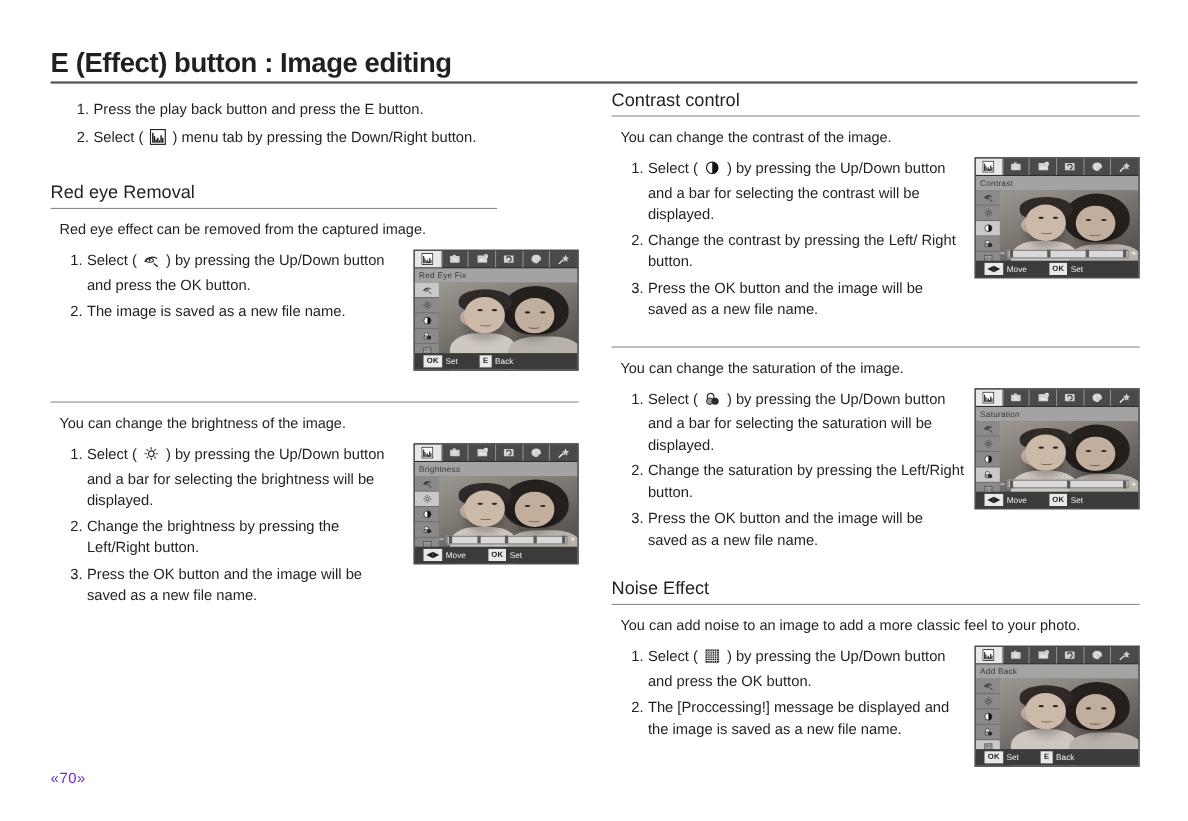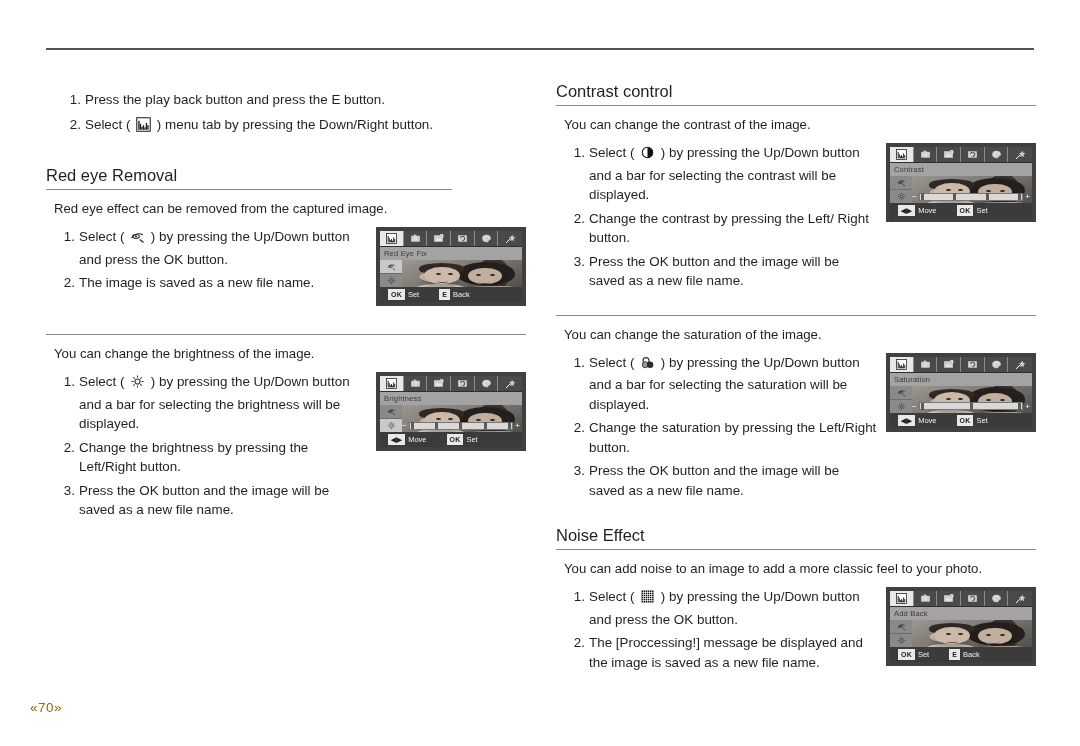--- a/index.html
+++ b/index.html
@@ -41,22 +41,22 @@
   .sec-desc{font-size:13.2px;line-height:19px;color:#231f20;margin-bottom:9px;padding-left:8px;}
   .sec-body{display:flex;align-items:flex-start;gap:8px;}
   .sec-steps{flex:1;padding-left:10px;}
   .sec-steps .olist li{margin-bottom:4px;}
 
   
   .inl{display:inline-block;vertical-align:-3px;margin:0 2px;}
 
   
   .lcd{
-    width:150px;height:79px;background:#6f6f6f;flex:0 0 150px;
-    position:relative;border:4px solid #404040;box-sizing:border-box;
+    width:150px;height:110px;background:#6f6f6f;flex:0 0 150px;
+    position:relative;border:1px solid #404040;box-sizing:border-box;
     overflow:hidden;
   }
   .lcd-tabs{
     height:15px;background:#4a4a4a;display:flex;align-items:center;
     border-bottom:1px solid #2e2e2e;
   }
   .lcd-tab{
     width:25px;height:15px;display:flex;align-items:center;justify-content:center;
     border-right:1px solid #8c8c8c;box-sizing:border-box;
   }
@@ -118,30 +118,31 @@
   .cmd .key{
     background:#e9e9e9;color:#222;font-size:7px;font-weight:bold;
     padding:0 3px;line-height:11px;height:11px;display:inline-block;
     letter-spacing:.2px;
   }
   .cmd .lbl{color:#f0f0f0;font-size:7.5px;padding:0 6px 0 3px;line-height:11px;}
   .cmd.gap{margin-left:14px;}
 
   
   .pagenum{
-    position:absolute;left:30px;top:700px;font-size:13.5px;color:#a16207;
+    position:absolute;left:46px;top:700px;font-size:13.5px;color:#6d28d9;
     letter-spacing:.5px;
   }
 </style>
 </head>
 <body>
 
 <div class="page">
 
   <div class="title-wrap">
+    <div class="title">E (Effect) button : Image editing</div>
     <div class="title-rule"></div>
   </div>
 
   <div class="col-left">
 
     <div class="intro">
       <ul class="olist" id="intro-list">
           <li>
             <span class="num">1.</span>
             <span class="txt">Press the play back button and press the E button.</span>

